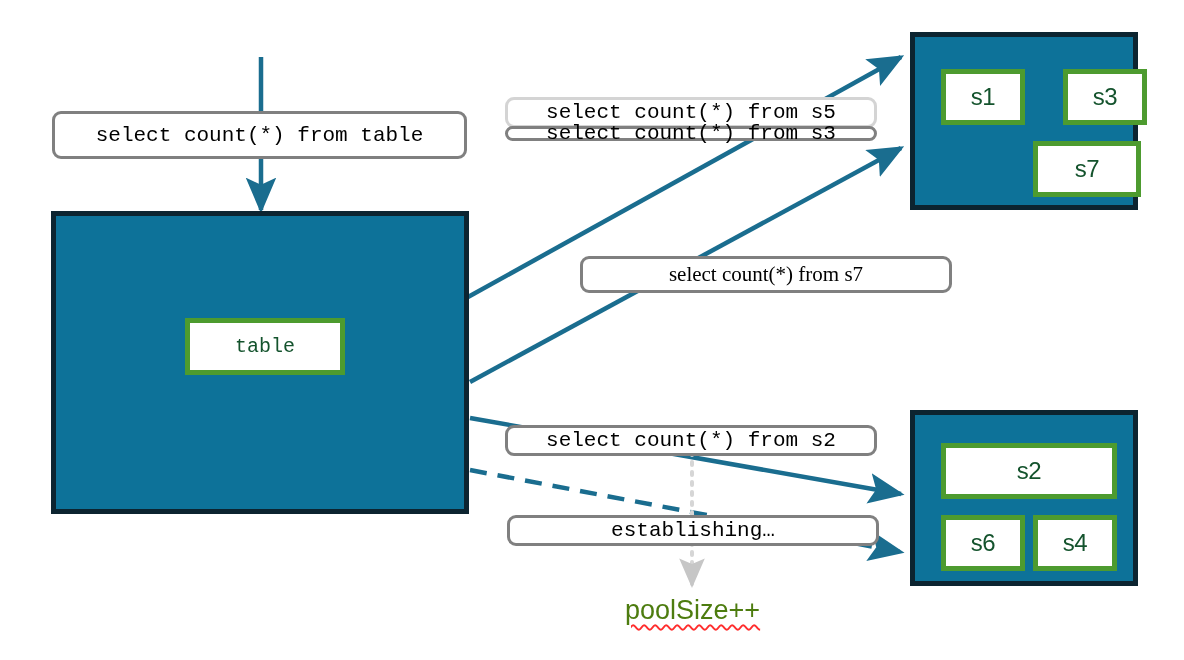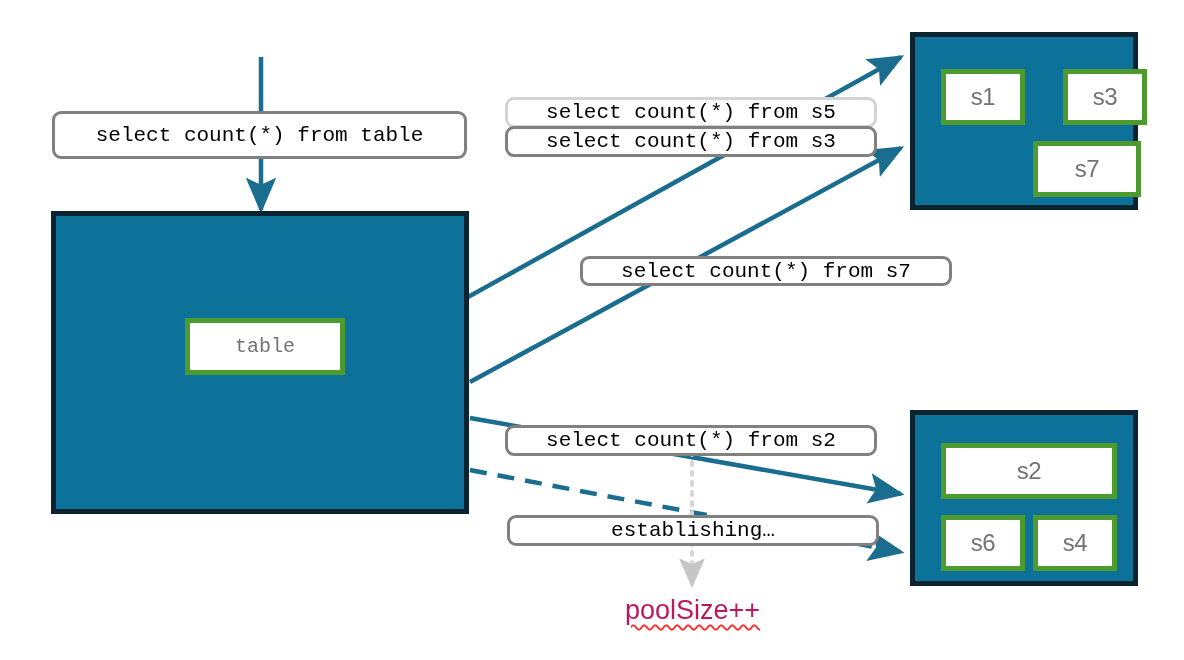--- a/index.html
+++ b/index.html
@@ -34,21 +34,21 @@
 
   
   .node {
     position: absolute;
     background: #ffffff;
     border: 5px solid #4d9b2f;
     box-sizing: border-box;
     display: flex;
     align-items: center;
     justify-content: center;
-    color: #737373;
+    color: #14532d;
     font-family: "Liberation Sans", sans-serif;
     font-size: 24px;
     letter-spacing: -0.5px;
   }
   .node.mono {
     font-family: Liberation Mono, monospace;
     font-size: 20px;
     letter-spacing: 0px;
   }
 
@@ -71,21 +71,21 @@
     border-color: #d4d4d4;
     z-index: 1;
   }
   .chip.front {
     z-index: 3;
   }
 
   
   .ghost-text {
     position: absolute;
-    color: #be185d;
+    color: #4d7c0f;
     font-family: "Liberation Sans", sans-serif;
     font-size: 27px;
     white-space: nowrap;
     text-decoration: underline wavy #ff2d2d;
     text-decoration-thickness: 2px;
     text-underline-offset: 5px;
   }
 </style>
 </head>
 <body>
@@ -128,23 +128,23 @@
   <div class="pool" style="left:910px; top:410px; width:228px; height:176px;">
     <div class="node" style="left:26px; top:28px; width:176px; height:56px;">s2</div>
     <div class="node" style="left:26px; top:100px; width:84px; height:56px;">s6</div>
     <div class="node" style="left:118px; top:100px; width:84px; height:56px;">s4</div>
   </div>
 
   <div class="chip" style="left:52px; top:111px; width:415px; height:48px;">select count(*) from table</div>
 
   <div class="chip faded" style="left:505px; top:97px; width:372px; height:31px;">select count(*) from s5</div>
 
-  <div class="chip front" style="left:505px; top:126px; width:372px; height:31px;">select count(*) from s3</div>
+  <div class="chip front" style="left:505px; top:126px; width:372px; height:15px;">select count(*) from s3</div>
 
-  <div class="chip" style="left:580px; top:256px; width:372px; height:30px;">select count(*) from s7</div>
+  <div class="chip" style="left:580px; top:256px; width:372px; height:37px;font-family:Liberation Serif, serif;">select count(*) from s7</div>
 
   <div class="chip" style="left:505px; top:425px; width:372px; height:31px;">select count(*) from s2</div>
 
   <div class="chip" style="left:507px; top:515px; width:372px; height:31px;">establishing…</div>
 
   <div class="ghost-text" style="left:625px; top:595px;">poolSize++</div>
 
 </div>
 
 </body></html>

